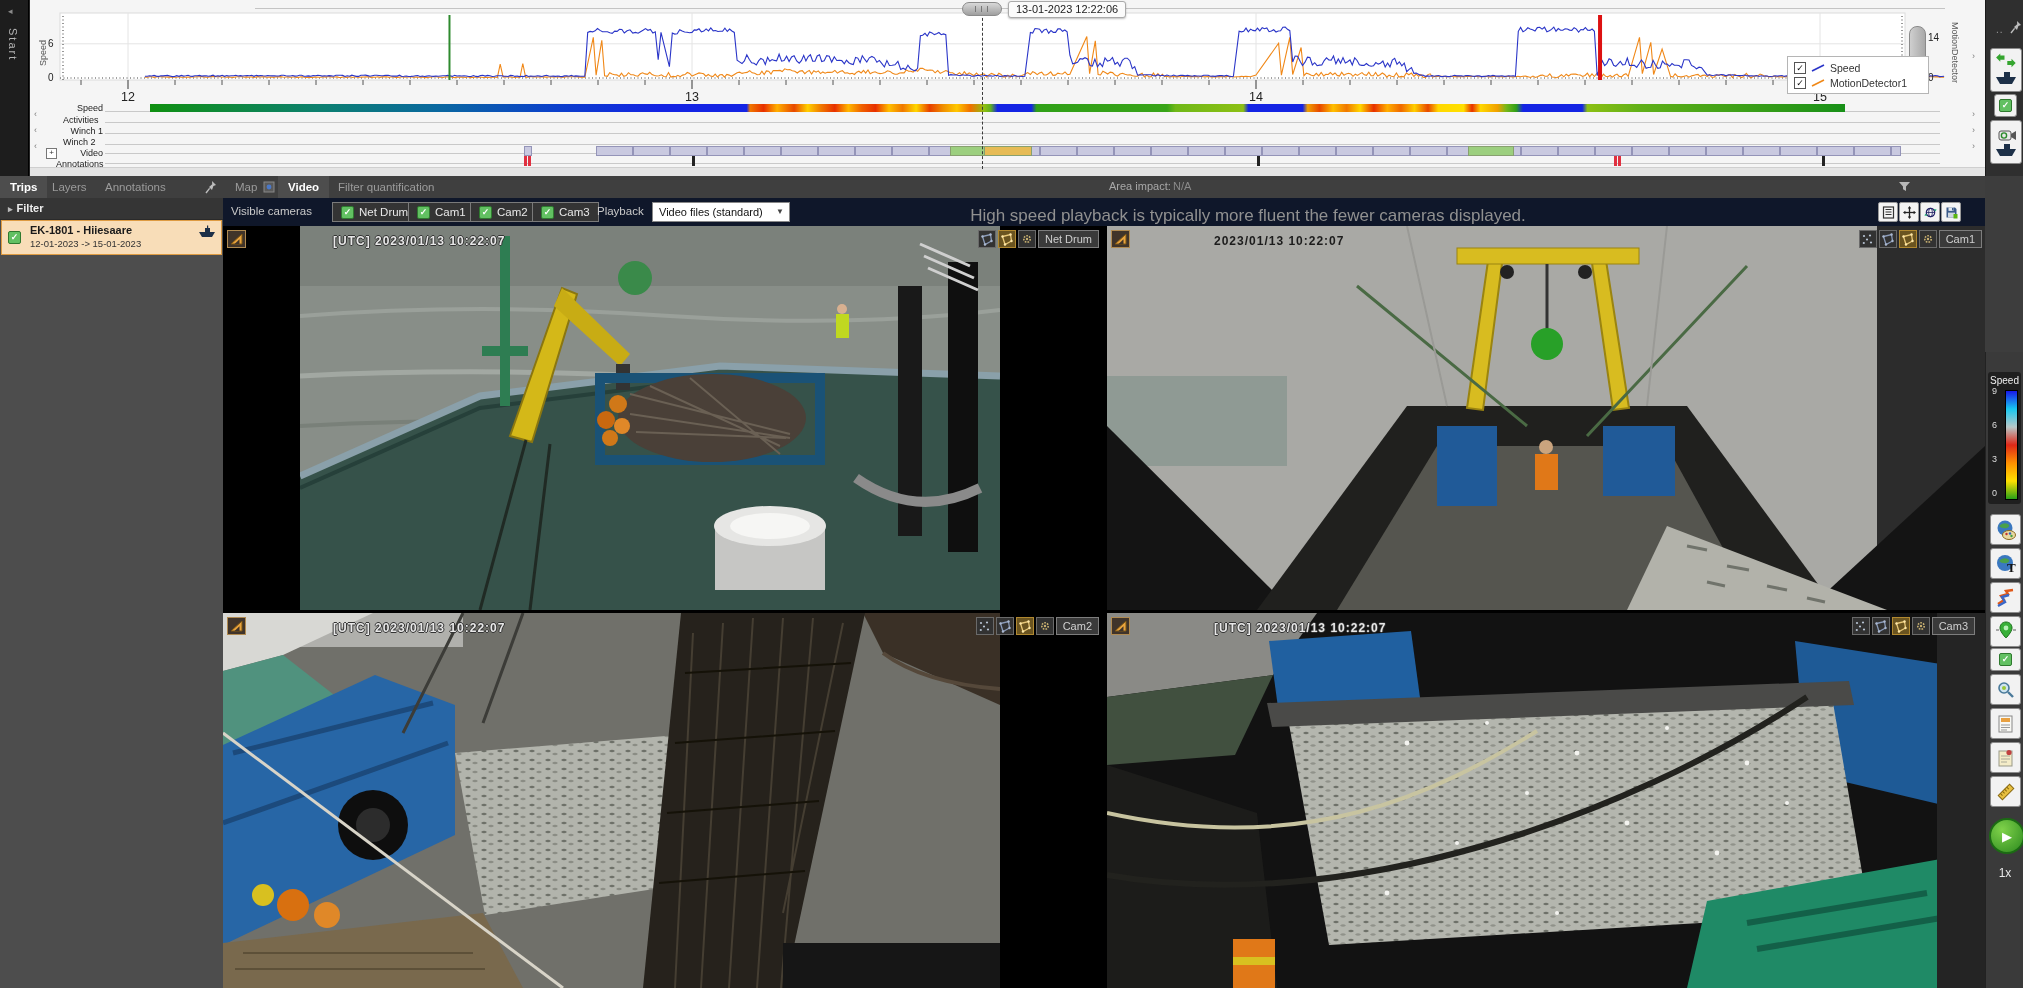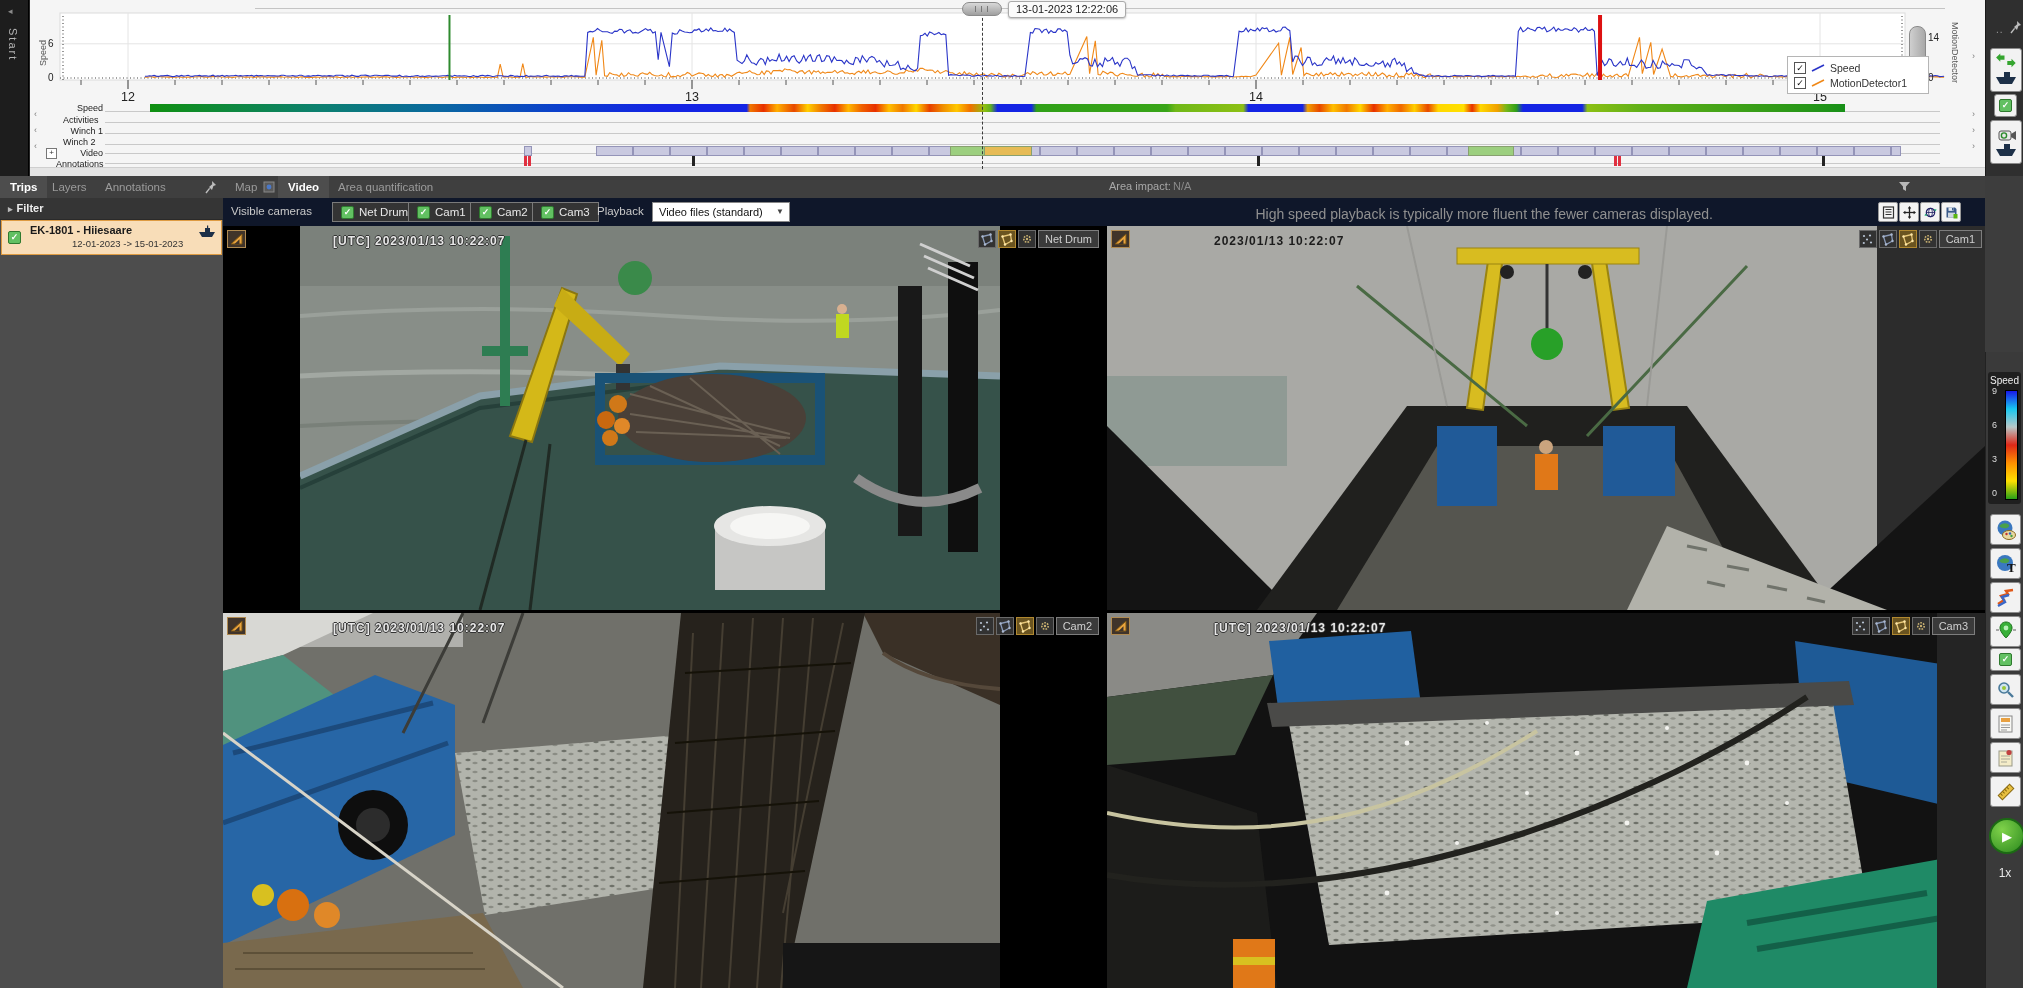--- a/index.html
+++ b/index.html
@@ -47,31 +47,31 @@
   .tabbar{position:absolute;left:0;top:0;height:22px;width:100%;background:#3f3f3f;border-bottom:1px solid #2c2c2c;}
   .tab{position:absolute;top:0;height:22px;line-height:22px;padding:0 10px;color:#9b9b9b;font-size:11.5px;}
   .tab.active{background:#4d4d4d;color:#fff;font-weight:bold;}
   .left-panel{left:0;top:0;width:223px;height:812px;background:#4d4d4d;border-right:1px solid #262626;}
   .filter-row{left:0;top:22px;width:223px;height:21px;background:#353535;border-bottom:1px solid #2a2a2a;
               color:#eee;font-weight:bold;line-height:21px;}
   .trip-item{left:1px;top:44px;width:219px;height:33px;background:#f8ddb8;border:1px solid #de9b42;}
   .cbx{display:inline-block;width:11px;height:11px;background:#62c062;border:1px solid #2f7a2f;border-radius:2px;
        color:#fff;font-size:9px;line-height:11px;text-align:center;font-weight:bold;}
   .trip-name{font-weight:bold;font-size:11px;color:#1a1a1a;}
-  .trip-dates{font-size:9.5px;color:#333;margin-left:42px;}
+  .trip-dates{font-size:9.5px;color:#333;}
 
   .main{left:223px;top:0;width:1762px;height:812px;background:#000;}
   .toolbar{position:absolute;left:0;top:22px;width:1762px;height:28px;background:#0f172a;border-bottom:1px solid #262626;}
   .tb-label{position:absolute;top:7px;color:#c9c9c9;font-size:11.5px;}
   .camtoggle{position:absolute;top:4px;height:18px;background:#343434;border:1px solid #7a7a7a;
              display:flex;align-items:center;gap:5px;padding:0 8px;color:#e8e8e8;font-size:11.5px;}
   .dropdown{position:absolute;top:4px;left:429px;width:124px;height:18px;background:#fff;border:1px solid #888;
             color:#111;font-size:11px;line-height:18px;padding:0 6px;}
   .dropdown .arr{position:absolute;right:5px;top:0;color:#444;font-size:8px;}
-  .hint{position:absolute;top:8px;left:560px;width:930px;text-align:right;color:#909090;font-size:14px;}
+  .hint{position:absolute;top:8px;left:560px;width:930px;text-align:center;color:#909090;font-size:17px;}
   .tb-icon{position:absolute;top:4px;width:18px;height:18px;background:#f4f4f4;border:1px solid #999;border-radius:2px;
            display:flex;align-items:center;justify-content:center;}
 
   .video-grid{position:absolute;left:0;top:50px;width:1762px;height:762px;background:#000;}
   .tile{overflow:hidden;background:#000;}
   .scene{position:absolute;top:0;height:100%;}
   .tri-btn{position:absolute;left:4px;top:4px;width:17px;height:16px;background:#40342a;border:1px solid #b08a50;
            display:flex;align-items:center;justify-content:center;}
   .ts{position:absolute;top:8px;font-size:12px;font-weight:bold;letter-spacing:1px;}
   .ts.outline{color:#e8e8e8;text-shadow:-1px 0 #333,1px 0 #333,0 -1px #333,0 1px #333;}
@@ -308,21 +308,21 @@
     <div class="abs main">
       <div class="tabbar">
         <div class="tab" style="left:2px">Map</div>
         <div class="abs ic" style="left:40px;top:5px">
             <svg width="12" height="12" viewBox="0 0 12 12">
               <rect x="1" y="1" width="10" height="10" fill="#5a5a5a" stroke="#888"></rect>
               <circle cx="6" cy="6" r="2.4" fill="#4a78c8"></circle>
             </svg>
           </div>
         <div class="tab active" style="left:55px">Video</div>
-        <div class="tab" style="left:105px">Area quantification</div>
+        <div class="tab" style="left:105px">Filter quantification</div>
         <span class="abs" style="left:886px;top:4px;color:#a8a8a8;">Area impact:</span>
         <span class="abs" style="left:950px;top:4px;color:#8a8a8a;">N/A</span>
         <div class="abs ic" style="left:1675px;top:4px">
             <svg width="13" height="13" viewBox="0 0 13 13">
               <path d="M1 2 H12 L8 6.5 V11 L5 9.2 V6.5 Z" fill="#b8b8b8"></path>
             </svg>
           </div>
       </div>
 
       <div class="toolbar">

